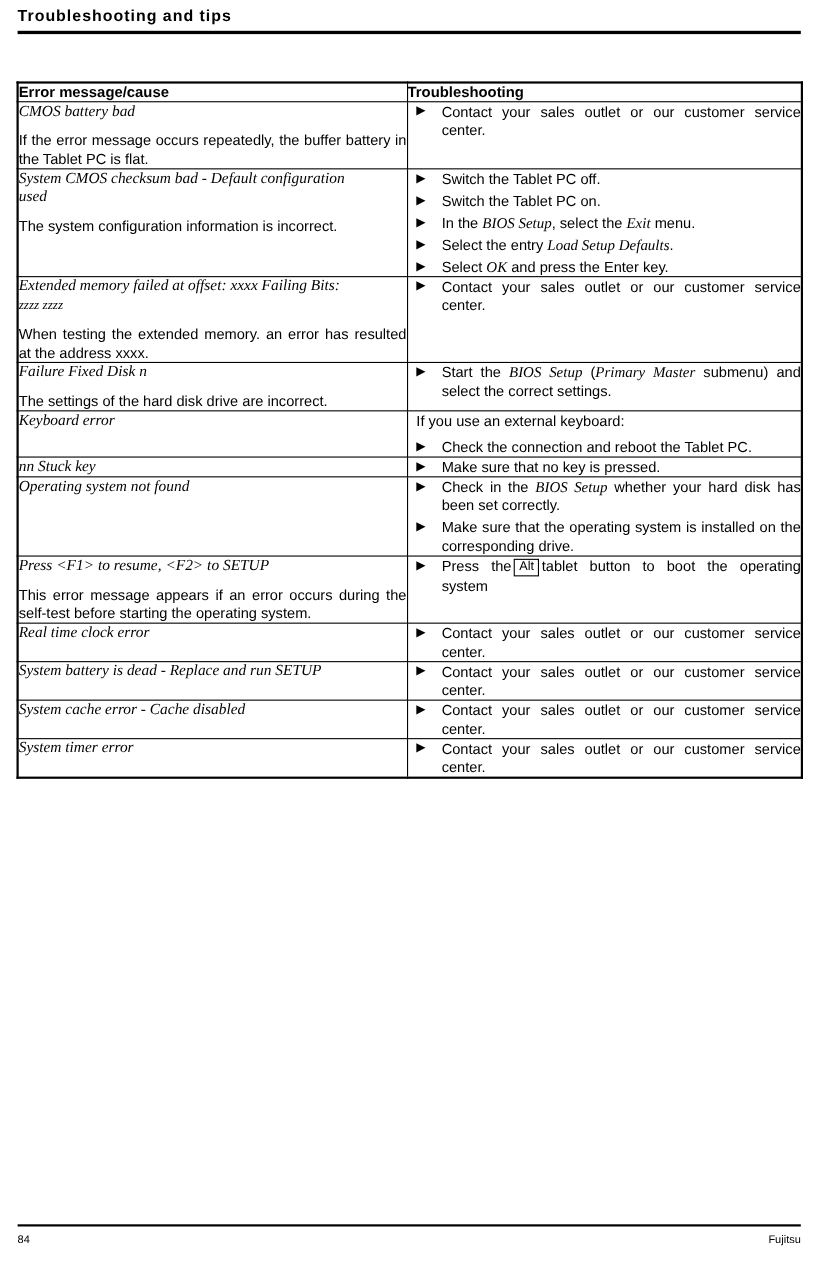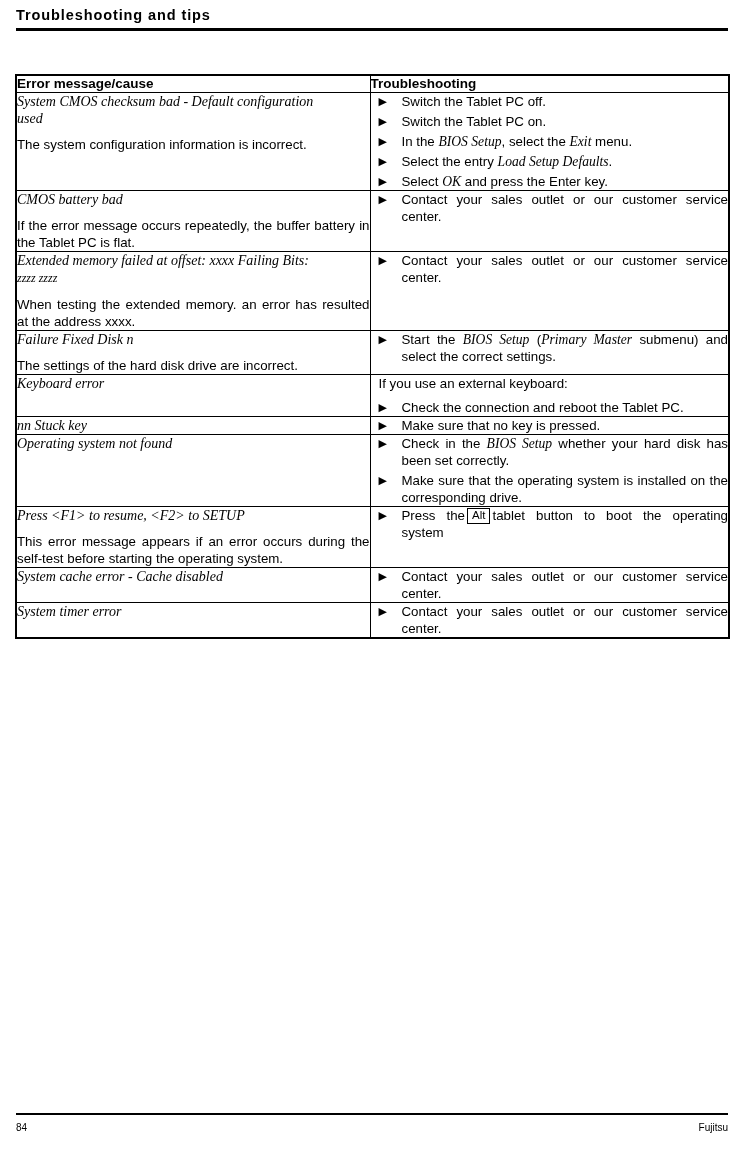--- a/index.html
+++ b/index.html
@@ -197,48 +197,48 @@
       <thead>
         <tr>
           <th class="hcell">Error message/cause</th>
           <th class="hcell">Troubleshooting</th>
         </tr>
       </thead>
       <tbody>
 
         <tr>
           <td class="cause">
+            <div class="msg">CMOS battery bad</div>
+            <div class="desc">If the error message occurs repeatedly, the buffer battery in the Tablet PC is flat.</div>
+          </td>
+          <td class="fix">
+            <ul class="steps">
+              <li><span class="bullet">▶</span><span>Contact your sales outlet or our customer service center.</span></li>
+            </ul>
+          </td>
+        </tr>
+
+        <tr>
+          <td class="cause">
             <div class="msg"><span>System CMOS checksum bad - Default configuration</span><br><span>used</span></div>
             <div class="desc">The system configuration information is incorrect.</div>
           </td>
           <td class="fix">
             <ul class="steps">
               <li><span class="bullet">▶</span><span>Switch the Tablet PC off.</span></li>
               <li><span class="bullet">▶</span><span>Switch the Tablet PC on.</span></li>
               <li><span class="bullet">▶</span><span>In the </span><span class="it">BIOS Setup</span><span>, select the </span><span class="it">Exit</span><span> menu.</span></li>
               <li><span class="bullet">▶</span><span>Select the entry </span><span class="it">Load Setup Defaults</span><span>.</span></li>
               <li><span class="bullet">▶</span><span>Select </span><span class="it">OK</span><span> and press the Enter key.</span></li>
             </ul>
           </td>
         </tr>
 
         <tr>
           <td class="cause">
-            <div class="msg">CMOS battery bad</div>
-            <div class="desc">If the error message occurs repeatedly, the buffer battery in the Tablet PC is flat.</div>
-          </td>
-          <td class="fix">
-            <ul class="steps">
-              <li><span class="bullet">▶</span><span>Contact your sales outlet or our customer service center.</span></li>
-            </ul>
-          </td>
-        </tr>
-
-        <tr>
-          <td class="cause">
             <div class="msg"><span>Extended memory failed at offset: xxxx Failing Bits:</span><br><span class="sm">zzzz zzzz</span></div>
             <div class="desc">When testing the extended memory. an error has resulted at the address xxxx.</div>
           </td>
           <td class="fix">
             <ul class="steps">
               <li><span class="bullet">▶</span><span>Contact your sales outlet or our customer service center.</span></li>
             </ul>
           </td>
         </tr>
 
@@ -295,22 +295,42 @@
             <div class="msg">Press &lt;F1&gt; to resume, &lt;F2&gt; to SETUP</div>
             <div class="desc">This error message appears if an error occurs during the self-test before starting the operating system.</div>
           </td>
           <td class="fix">
             <ul class="steps">
               <li><span class="bullet">▶</span><span>Press the</span><span class="keycap">Alt</span><span>tablet button to boot the operating system</span></li>
             </ul>
           </td>
         </tr>
 
-
-
+        <tr>
+          <td class="cause">
+            <div class="msg">Real time clock error</div>
+          </td>
+          <td class="fix">
+            <ul class="steps">
+              <li><span class="bullet">▶</span><span>Contact your sales outlet or our customer service center.</span></li>
+            </ul>
+          </td>
+        </tr>
+
+
+        <tr>
+          <td class="cause">
+            <div class="msg">System battery is dead - Replace and run SETUP</div>
+          </td>
+          <td class="fix">
+            <ul class="steps">
+              <li><span class="bullet">▶</span><span>Contact your sales outlet or our customer service center.</span></li>
+            </ul>
+          </td>
+        </tr>
 
         <tr>
           <td class="cause">
             <div class="msg">System cache error - Cache disabled</div>
           </td>
           <td class="fix">
             <ul class="steps">
               <li><span class="bullet">▶</span><span>Contact your sales outlet or our customer service center.</span></li>
             </ul>
           </td>

